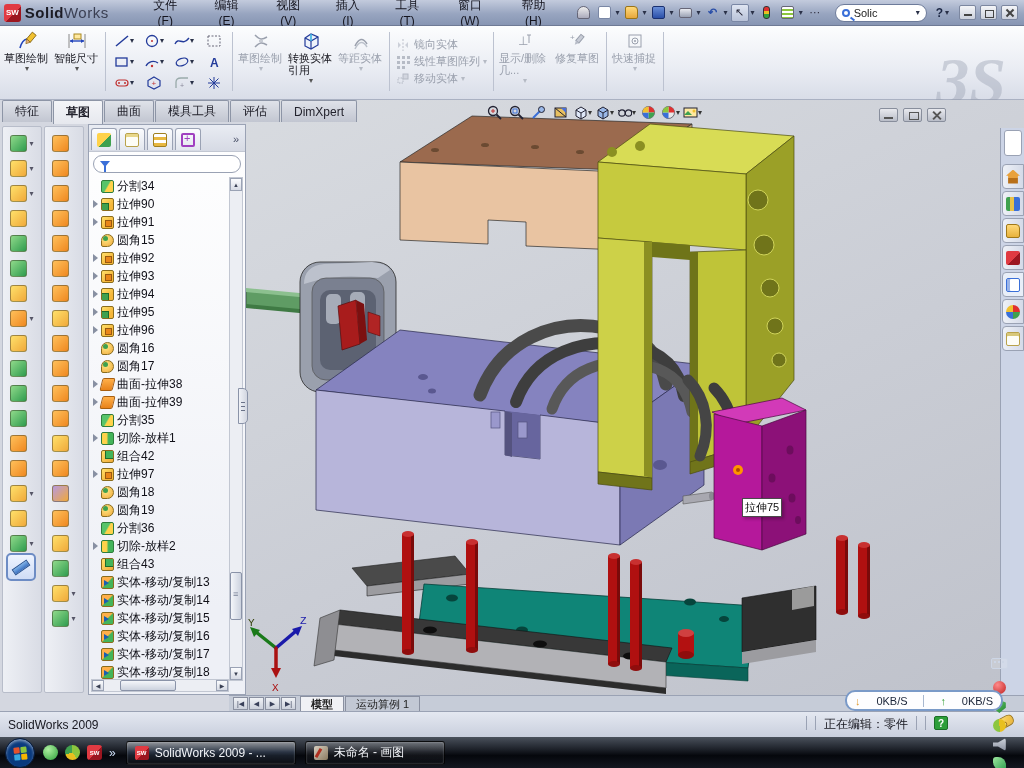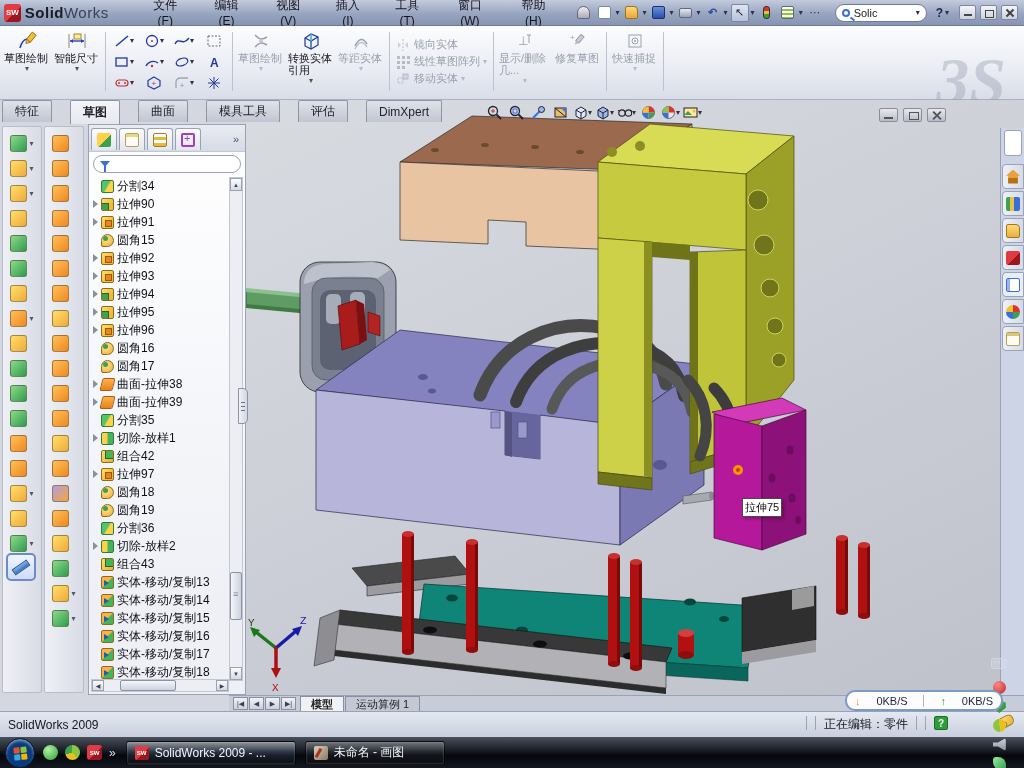--- a/index.html
+++ b/index.html
@@ -50,21 +50,21 @@
   .sketchgrid { display:grid; grid-template-columns:repeat(4,30px); grid-template-rows:repeat(3,21px); align-content:center; }
   .sg-cell { display:flex; align-items:center; justify-content:center; gap:1px; }
   .sg-cell svg { display:block; }
   .smallcol { display:flex; flex-direction:column; justify-content:center; gap:2px; }
   .smallbtn { display:flex; align-items:center; gap:4px; font-size:11px; color:#9aa0ad; padding:0 3px; }
   .smallbtn .sicn { width:14px; height:14px; opacity:.65; }
   #watermark { position:absolute; right:18px; top:22px; font-family:"Liberation Serif", serif;
     font-style:italic; font-weight:bold; font-size:66px; color:rgba(150,158,176,.4); line-height:66px; }
 
   
-  #ribbontabs { position:absolute; left:2px; top:100px; height:24px; display:flex; z-index:5;gap:17px; }
+  #ribbontabs { position:absolute; left:2px; top:100px; height:24px; display:flex; z-index:5; }
   .rtab { height:22px; margin-right:1px; padding:0 12px; display:flex; align-items:center; font-size:12px;
     color:#23232d; background:linear-gradient(#dfe2e9,#c2c6d1); border:1px solid #8d95a6; border-bottom:none;
     border-radius:2px 2px 0 0; }
   .rtab.t-active { background:linear-gradient(#f4f5f8,#e6e8ee); font-weight:bold; height:24px; }
 
   
   #viewport { position:absolute; left:246px; top:100px; width:778px; height:595px;
     background:linear-gradient(155deg,#d8dbe0 0%,#cacdd5 55%,#bfc2cb 100%); overflow:hidden; }
   #modelsvg { position:absolute; left:0; top:0; }
   #headsup { position:absolute; left:239px; top:3px; display:flex; align-items:center; gap:3px; }

